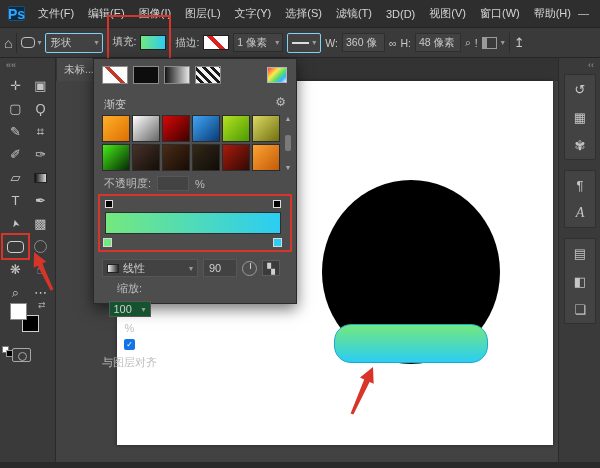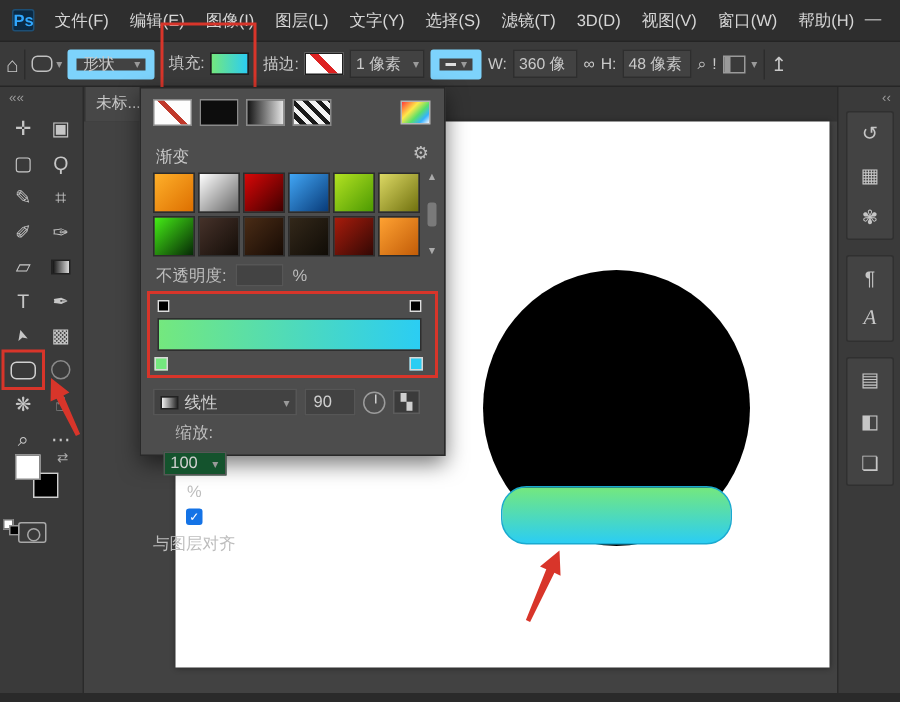--- a/index.html
+++ b/index.html
@@ -7,36 +7,36 @@
   body { font-family:"Liberation Sans","DejaVu Sans",sans-serif; }
   #app {
     position:relative; width:600px; height:468px; overflow:hidden;
     background:#454545; color:#cfcfcf; font-size:11px;
     --red:#d8352a;
   }
   
   .menubar { position:absolute; left:0; top:0; width:600px; height:28px;
     background:#2e2e2e; display:flex; align-items:center; border-bottom:1px solid #242424; }
   .ps-logo { width:17px; height:15px; margin:0 6px 0 8px; background:#0b2a44;
-    color:#31a8ff; font-size:11px; font-weight:bold; display:flex; align-items:center;
+    color:#31a8ff; font-size:14px; font-weight:bold; display:flex; align-items:center;
     justify-content:center; border-radius:2px; border:1px solid #1d4f75; }
   .menu-items { display:flex; height:100%; align-items:center; }
   .menu-item { padding:0 7px; color:#d6d6d6; font-size:11px; cursor:default; white-space:nowrap; }
   .win-controls { margin-left:auto; display:flex; gap:15px; padding-right:12px; color:#c8c8c8; font-size:11px; }
   
   .optionsbar { position:absolute; left:0; top:28px; width:600px; height:30px;
     background:#3a3a3a; border-bottom:1px solid #262626; display:flex; align-items:center;
     gap:4px; padding:0 4px; font-size:10.5px; color:#c9c9c9; }
   .ob-sep { width:1px; height:20px; background:#2c2c2c; }
   .glyph { color:#c9c9c9; }
   .chev { font-size:8px; color:#9a9a9a; }
   .tool-chip { display:flex; align-items:center; gap:2px; }
   .tool-chip .rr { width:14px; height:11px; border:1.5px solid #c0c0c0; border-radius:4px; }
   .ob-select { display:flex; align-items:center; gap:3px; background:#424242;
-    border:6px solid #7dd3fc; border-radius:2px; height:20px; padding:0 4px; }
+    border:1px solid #7dd3fc; border-radius:2px; height:20px; padding:0 4px; }
   .redbox-inline { display:flex; align-items:flex-start; gap:4px; border:2px solid var(--red); padding:18px 3px; }
   .fill-swatch { width:26px; height:15px; border:1px solid #1f1f1f; }
   .stroke-swatch { width:26px; height:15px; border:1px solid #1f1f1f; background:
     linear-gradient(45deg, transparent 42%, #d22 42%, #d22 58%, transparent 58%), #fff; }
   .line-thumb { width:18px; height:0; border-top:2px solid #ddd; }
   .ob-field { background:#424242; border:1px solid #2e2e2e; height:19px;
     display:flex; align-items:center; padding:0 3px; white-space:nowrap; }
   .panel-toggle { width:15px; height:12px; border:1px solid #9a9a9a; position:relative; }
   .panel-toggle::after { content:""; position:absolute; left:0; top:0; bottom:0; width:4px; background:#9a9a9a; }
   

